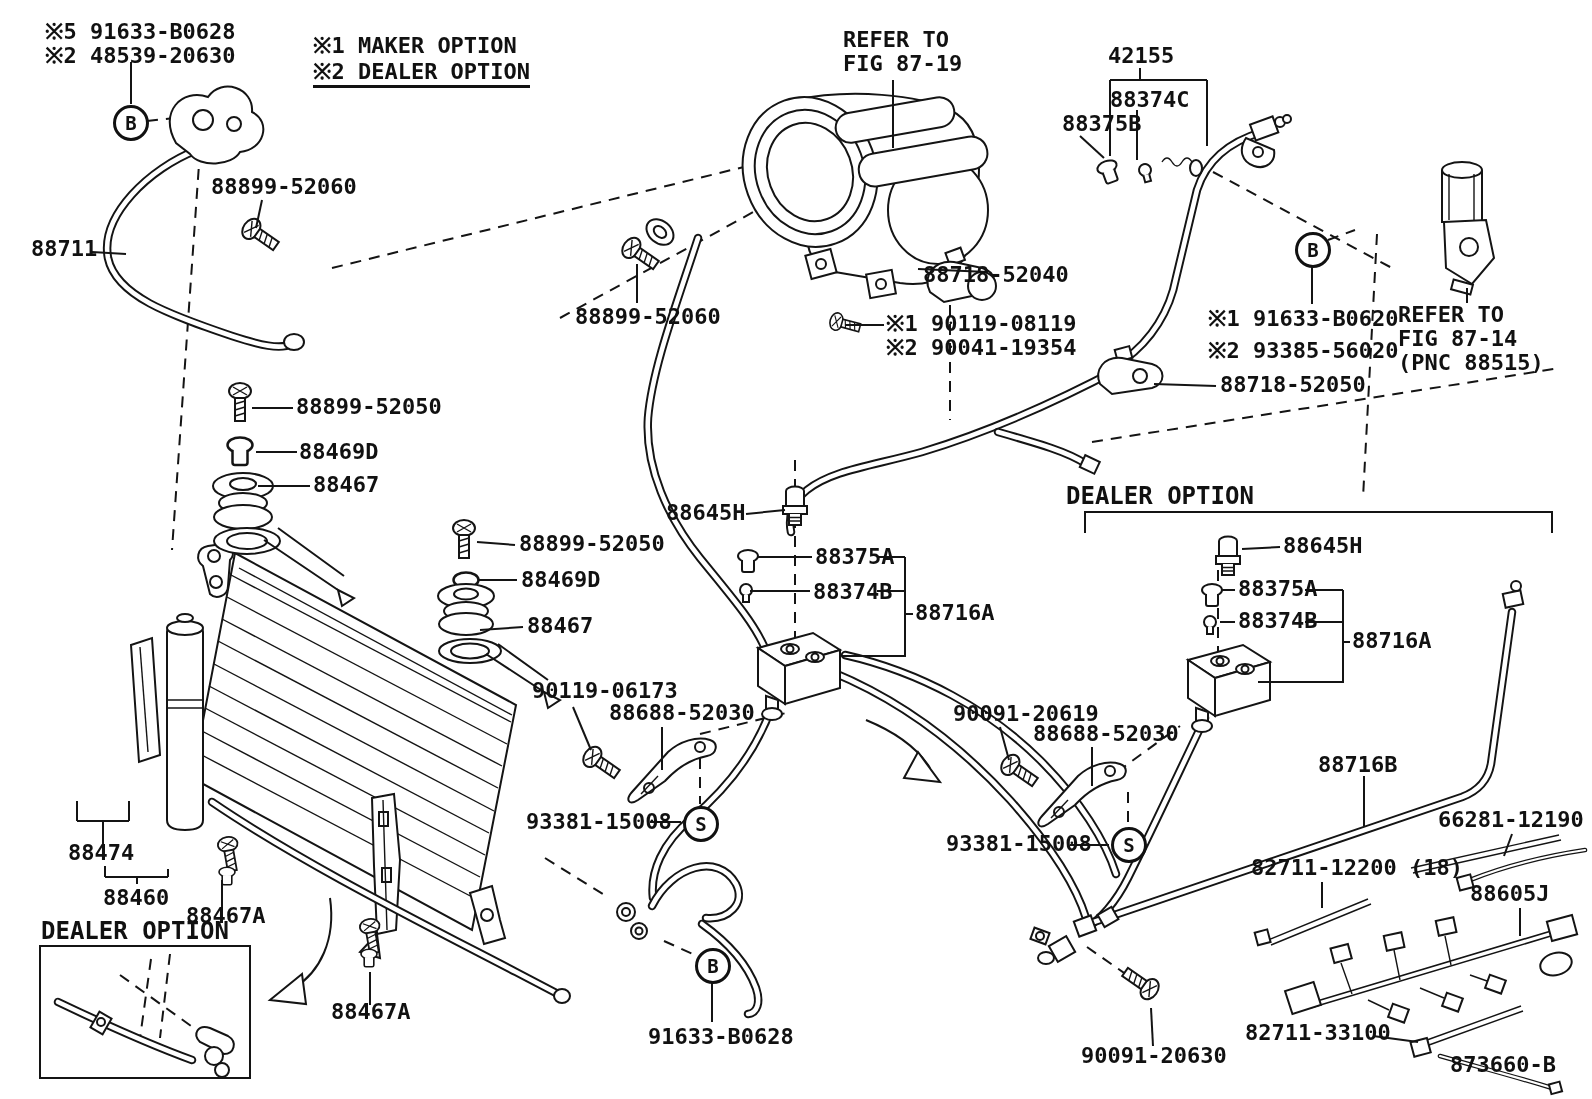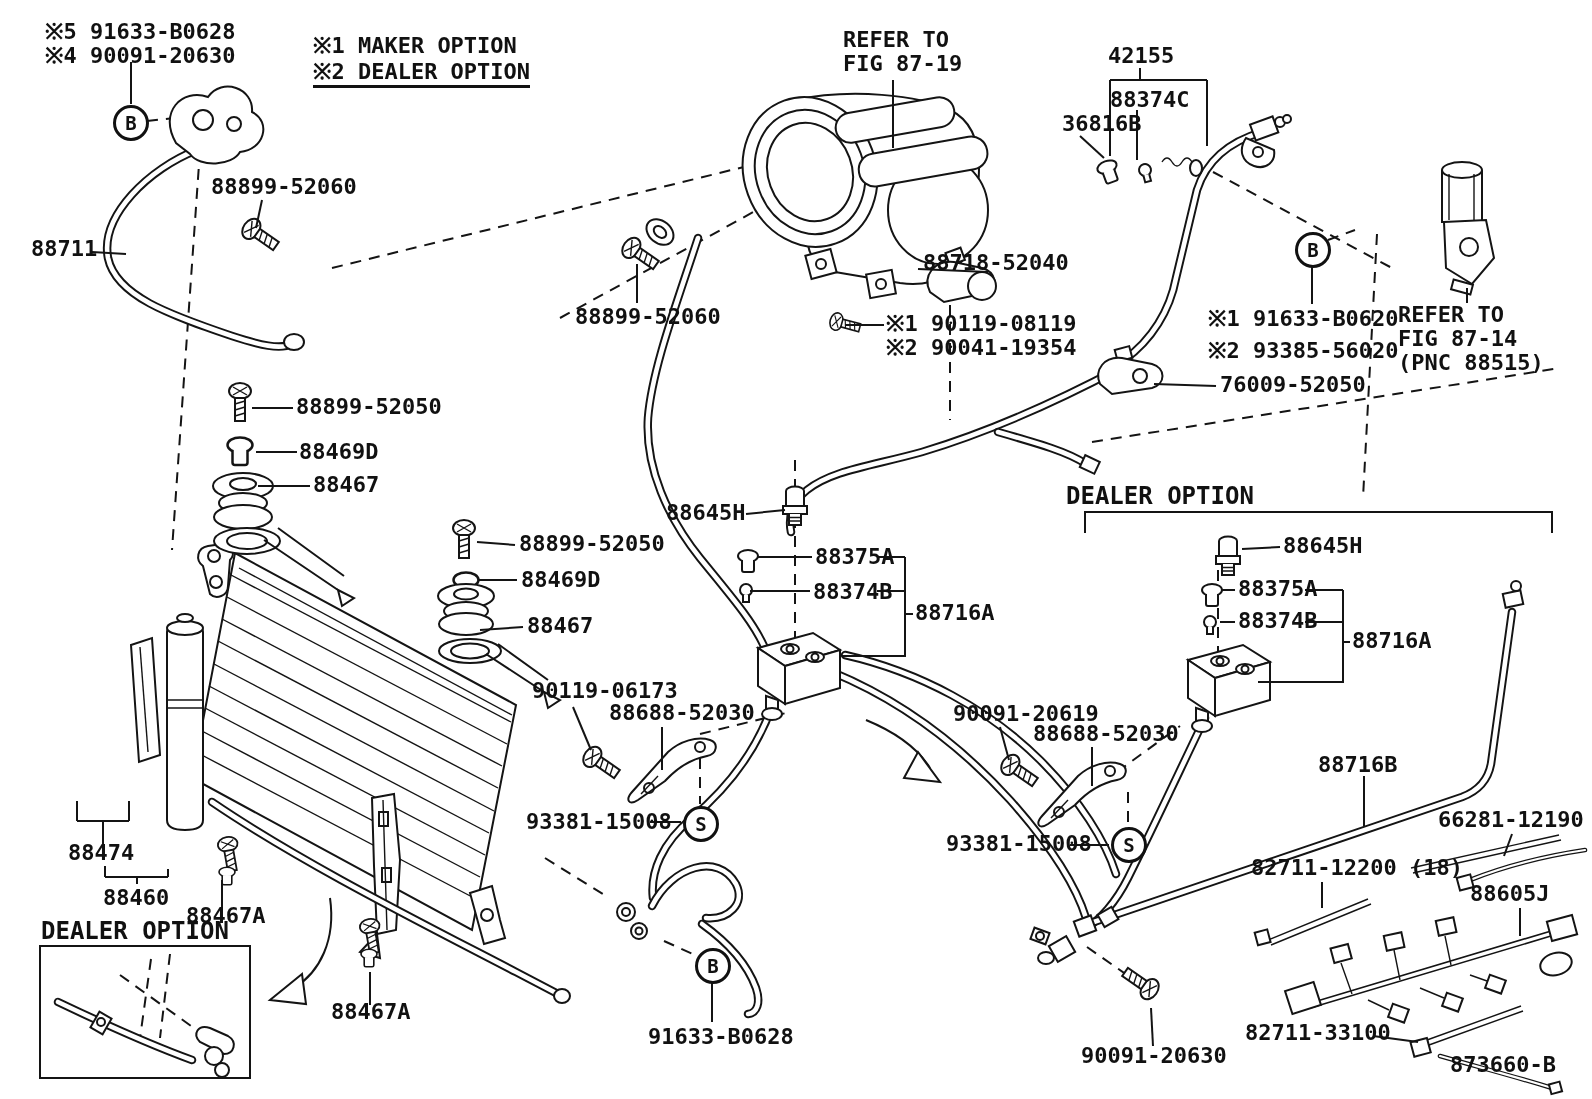--- a/index.html
+++ b/index.html
@@ -408,40 +408,40 @@
       <span>B</span>
     </div>
 <div class="callout" style="left:683px;top:806px">
       <span>S</span>
     </div>
 <div class="callout" style="left:1111px;top:827px">
       <span>S</span>
     </div>
 
 <div class="lb" style="left:45px;top:20px">※5 91633-B0628</div>
-<div class="lb" style="left:45px;top:44px">※4 90091-20630</div>
+<div class="lb" style="left:45px;top:44px">※2 48539-20630</div>
 <div class="lb" style="left:313px;top:34px">※1 MAKER OPTION</div>
 <div class="lb ul" style="left:313px;top:60px">※2 DEALER OPTION</div>
 <div class="lb" style="left:843px;top:28px">REFER TO
 FIG 87-19</div>
 <div class="lb" style="left:1108px;top:44px">42155</div>
 <div class="lb" style="left:1110px;top:88px">88374C</div>
-<div class="lb" style="left:1062px;top:112px">36816B</div>
+<div class="lb" style="left:1062px;top:112px">88375B</div>
 <div class="lb" style="left:31px;top:237px">88711</div>
 <div class="lb" style="left:211px;top:175px">88899-52060</div>
 <div class="lb" style="left:575px;top:305px">88899-52060</div>
-<div class="lb" style="left:923px;top:251px">88718-52040</div>
+<div class="lb" style="left:923px;top:263px">88718-52040</div>
 <div class="lb" style="left:886px;top:312px">※1 90119-08119</div>
 <div class="lb" style="left:886px;top:336px">※2 90041-19354</div>
 <div class="lb" style="left:1208px;top:307px">※1 91633-B0620</div>
 <div class="lb" style="left:1208px;top:339px">※2 93385-56020</div>
 <div class="lb" style="left:1398px;top:303px">REFER TO
 FIG 87-14
 (PNC 88515)</div>
-<div class="lb" style="left:1220px;top:373px">76009-52050</div>
+<div class="lb" style="left:1220px;top:373px">88718-52050</div>
 <div class="lb" style="left:296px;top:395px">88899-52050</div>
 <div class="lb" style="left:299px;top:440px">88469D</div>
 <div class="lb" style="left:313px;top:473px">88467</div>
 <div class="lb" style="left:519px;top:532px">88899-52050</div>
 <div class="lb" style="left:521px;top:568px">88469D</div>
 <div class="lb" style="left:527px;top:614px">88467</div>
 <div class="lb" style="left:666px;top:501px">88645H</div>
 <div class="lb" style="left:815px;top:545px">88375A</div>
 <div class="lb" style="left:813px;top:580px">88374B</div>
 <div class="lb" style="left:915px;top:601px">88716A</div>

